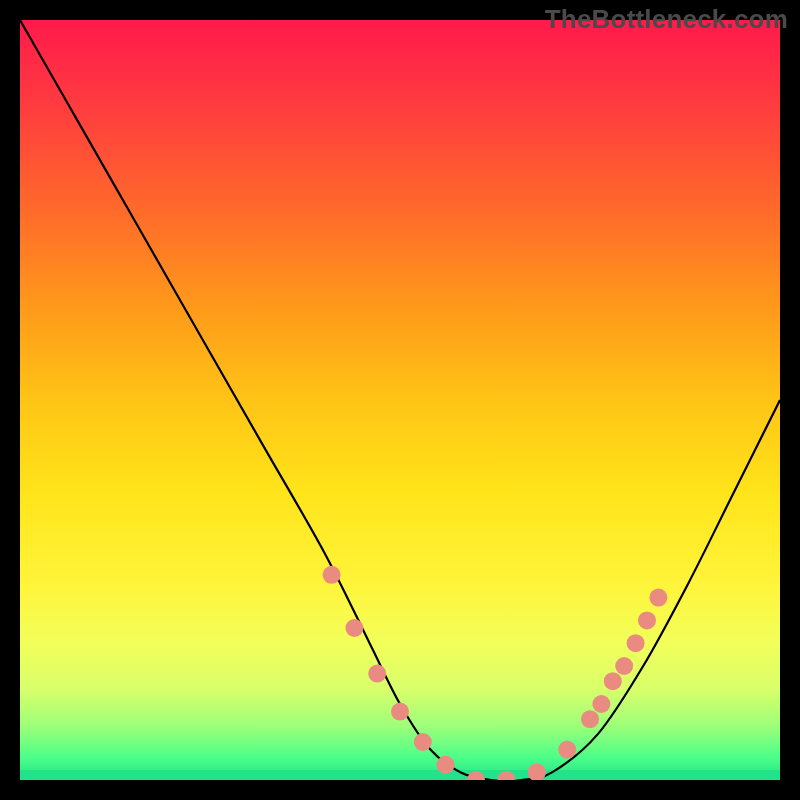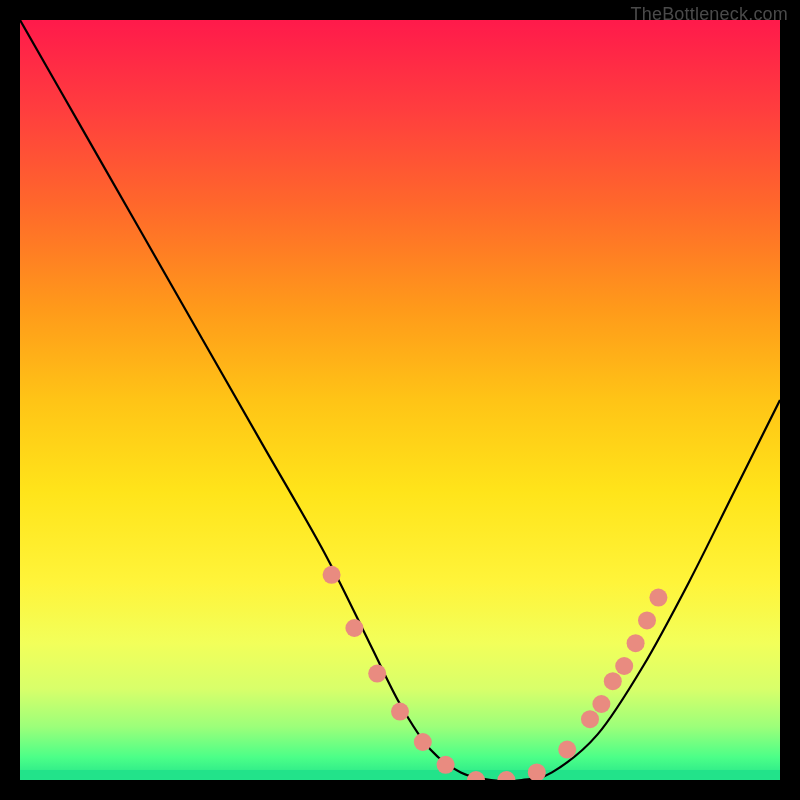--- a/index.html
+++ b/index.html
@@ -54,22 +54,22 @@
   }
   .svg-layer {
     position: absolute;
     inset: 0;
   }
   .watermark {
     position: absolute;
     top: 4px;
     right: 12px;
     color: #4a4a4a;
-    font-size: 18px;
-    font-weight: 400;
+    font-size: 26px;
+    font-weight: 700;
     letter-spacing: 0.2px;
     user-select: none;
   }
 </style>
 </head>
 <body>
 
 <div class="frame">
   <div class="plot-area">
     <div class="gradient"></div>

